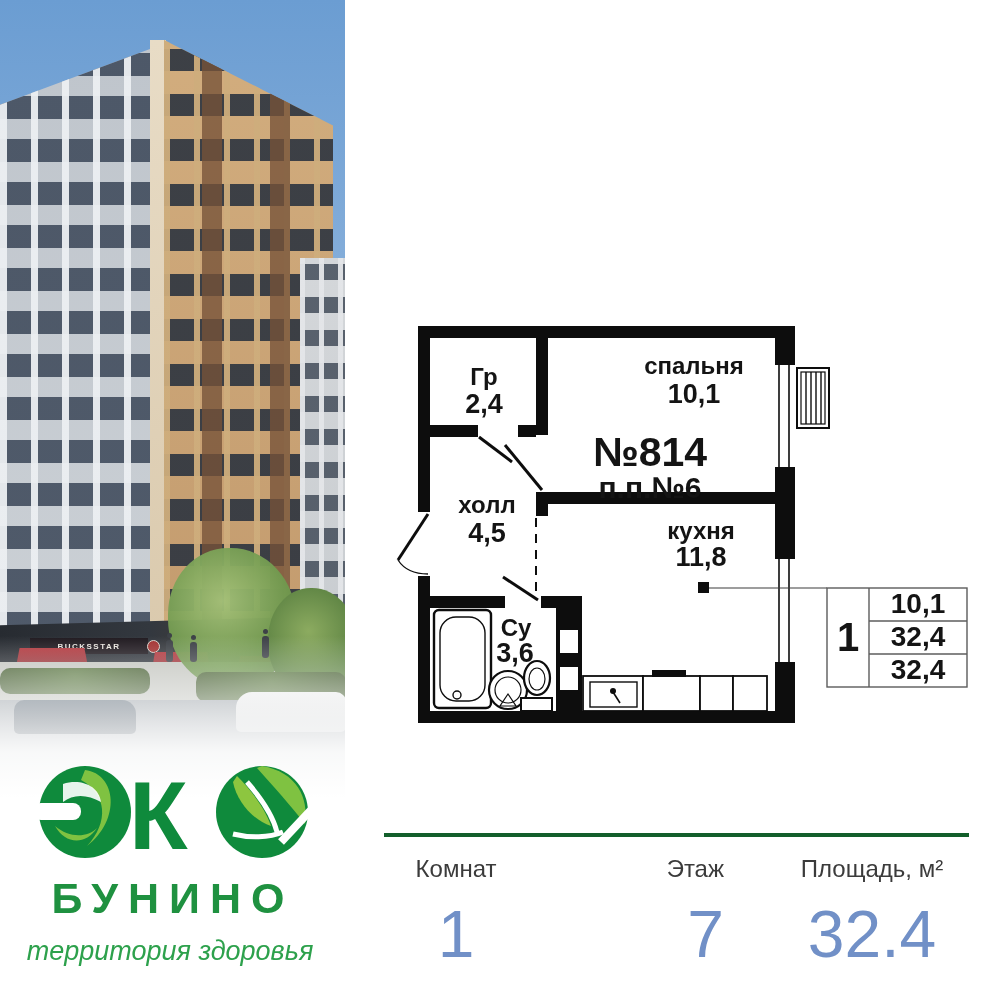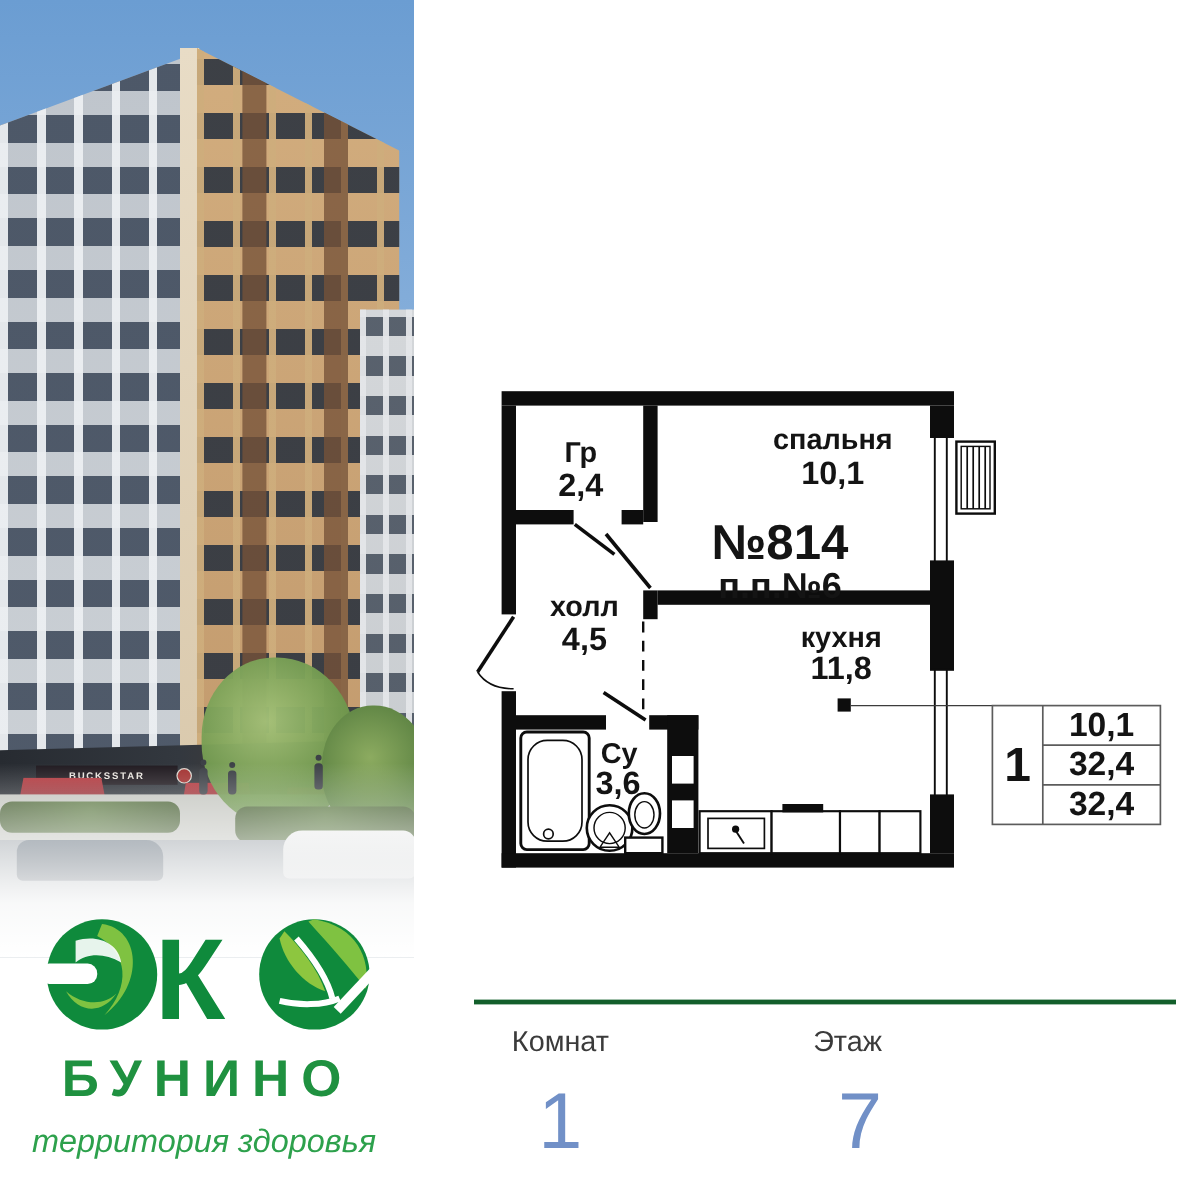--- a/index.html
+++ b/index.html
@@ -69,21 +69,21 @@
   .plan-label{font-family:"Liberation Sans",sans-serif;font-weight:700;fill:#141414;text-anchor:middle;}
   .nm{font-size:24px;}
   .ar{font-size:27px;}
   .apt{font-size:41px;}
   .pp{font-size:30px;}
   .tbl{stroke:#5c5c5c;stroke-width:1.4;fill:none;}
   .tbl-num{font-family:"Liberation Sans",sans-serif;font-weight:700;font-size:28px;fill:#141414;text-anchor:middle;}
   .tbl-one{font-size:40px;}
 
   
-  .stats{position:absolute;left:12px;top:833px;width:836px;height:160px;}
+  .stats{position:absolute;left:1px;top:833px;width:836px;height:160px;}
   .stats-divider{position:absolute;left:383px;top:0;width:585px;height:4px;background:#135f2b;}
   .stat{position:absolute;text-align:center;}
   .stat-rooms{left:380px;width:150px;}
   .stat-floor{left:573px;width:150px;text-align:right;}
   .stat-area{left:771px;width:200px;}
   .stat-label{margin-top:22px;font-size:24px;color:#3b3b3b;}
   .stat-value{margin-top:18px;font-size:66px;font-weight:300;color:#7190c7;line-height:1;}
 </style>
 </head>
 <body>
@@ -262,15 +262,19 @@
   <div class="stats">
     <div class="stats-divider"></div>
     <div class="stat stat-rooms">
       <div class="stat-label">Комнат</div>
       <div class="stat-value">1</div>
     </div>
     <div class="stat stat-floor">
       <div class="stat-label">Этаж</div>
       <div class="stat-value">7</div>
     </div>
+    <div class="stat stat-area">
+      <div class="stat-label">Площадь, м²</div>
+      <div class="stat-value">32.4</div>
+    </div>
   </div>
 
 </div>
 
 </body></html>

